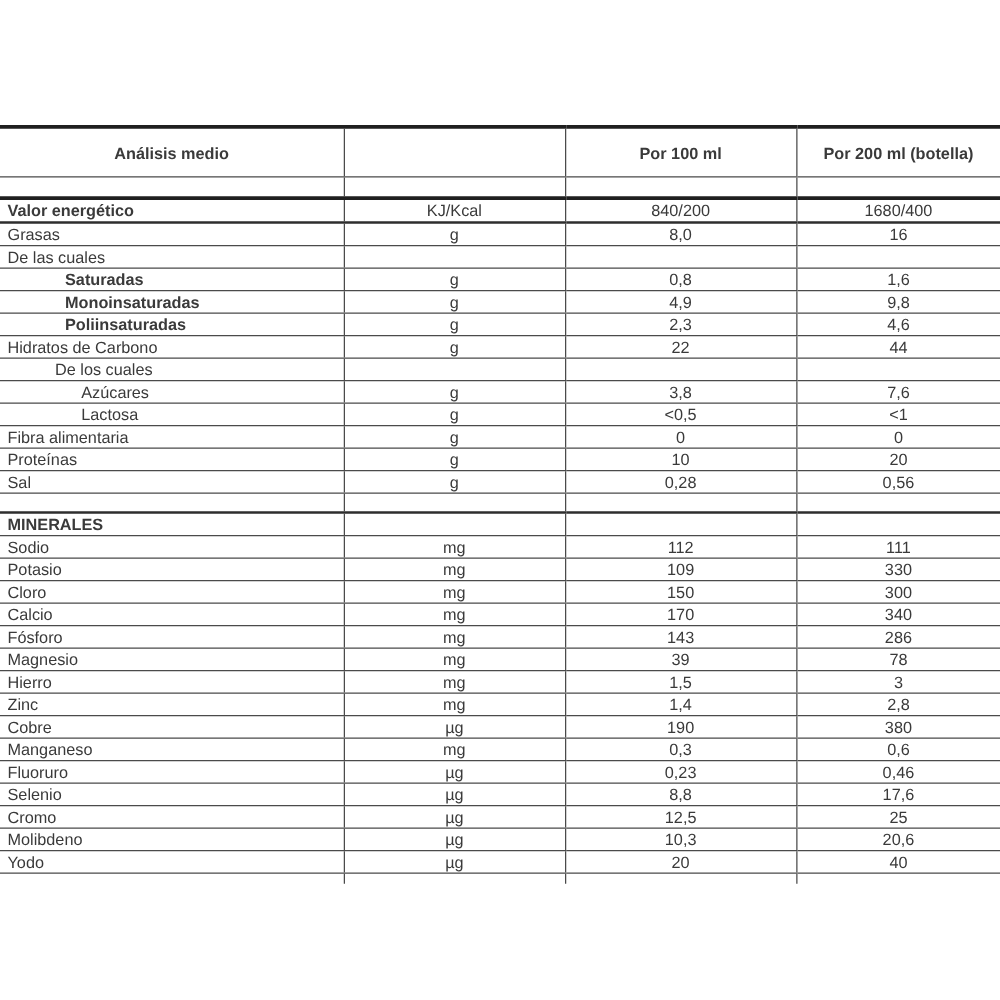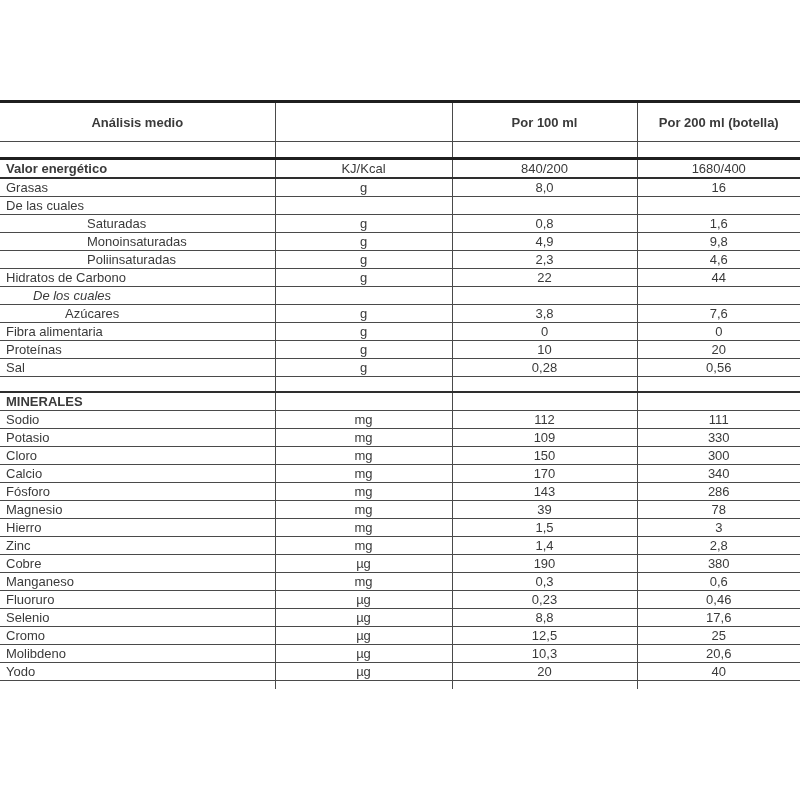--- a/index.html
+++ b/index.html
@@ -57,23 +57,23 @@
     vertical-align: middle;
     border-bottom: 1px solid var(--line-thin, #4a4a4a);
   }
   tbody td:first-child {
     text-align: left;
     padding-left: 6px;
   }
   tbody tr.kind-energy td { border-bottom: 2px solid var(--line-mid, #2e2e2e); }
   tbody tr.kind-spacer td { height: 14px; border-bottom: 2px solid var(--line-mid, #2e2e2e); }
   tbody tr.bold td:first-child { font-weight: 700; }
-  tbody tr.indent-1 td:first-child { padding-left: 33px; font-style: italic; }
+  tbody tr.indent-1 td:first-child { padding-left: 44px; }
   tbody tr.indent-2 td:first-child { padding-left: 65px; }
-  tbody tr.indent-3 td:first-child { padding-left: 87px; }
+  tbody tr.indent-3 td:first-child { padding-left: 52px; font-weight: bold; }
   
   tfoot tr.hang td {
     height: 8px;
     border-bottom: none;
   }
 </style>
 </head>
 <body>
 
 <div class="page">
@@ -148,20 +148,26 @@
           <td></td>
           <td></td>
           <td></td>
         </tr>
         <tr class="kind-data indent-2">
           <td>Azúcares</td>
           <td>g</td>
           <td>3,8</td>
           <td>7,6</td>
         </tr>
+        <tr class="kind-data indent-2">
+          <td>Lactosa</td>
+          <td>g</td>
+          <td>&lt;0,5</td>
+          <td>&lt;1</td>
+        </tr>
         <tr class="kind-data indent-0">
           <td>Fibra alimentaria</td>
           <td>g</td>
           <td>0</td>
           <td>0</td>
         </tr>
         <tr class="kind-data indent-0">
           <td>Proteínas</td>
           <td>g</td>
           <td>10</td>

